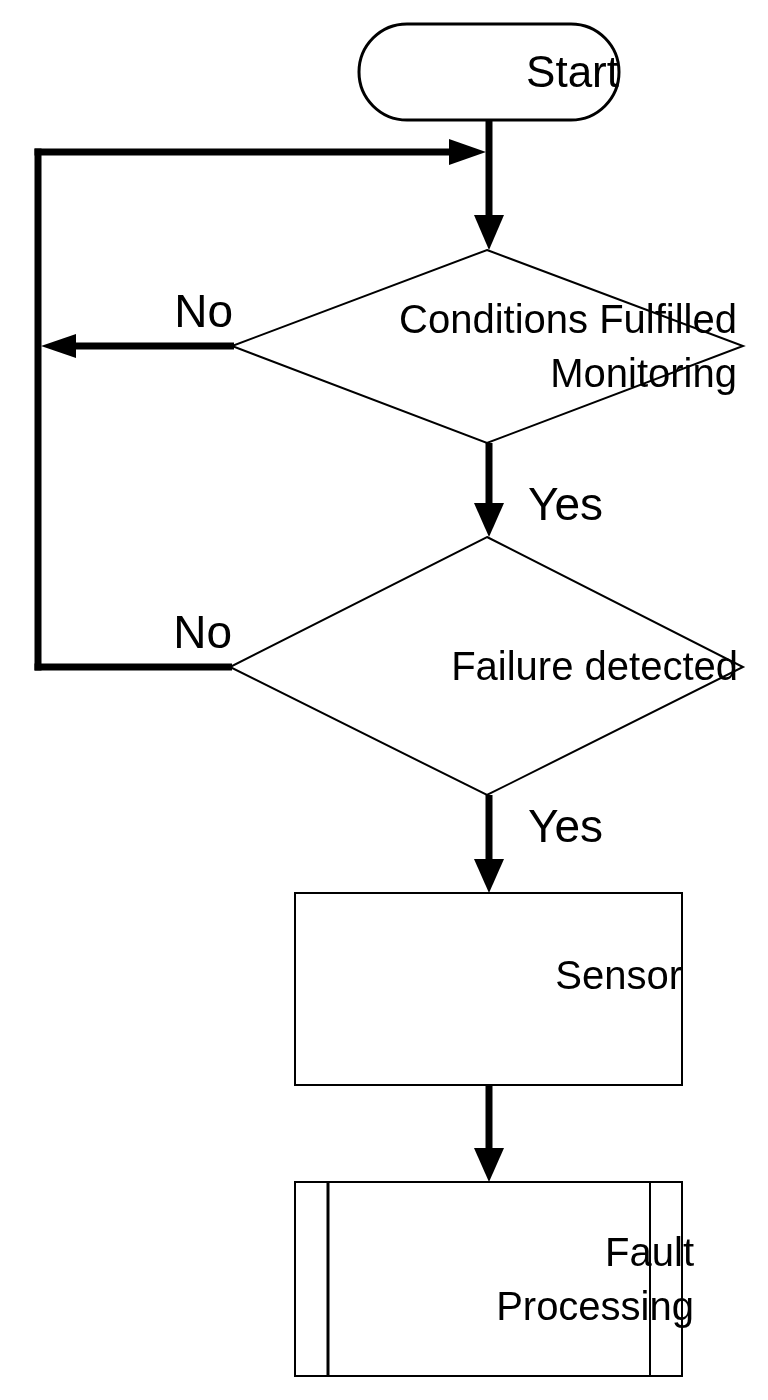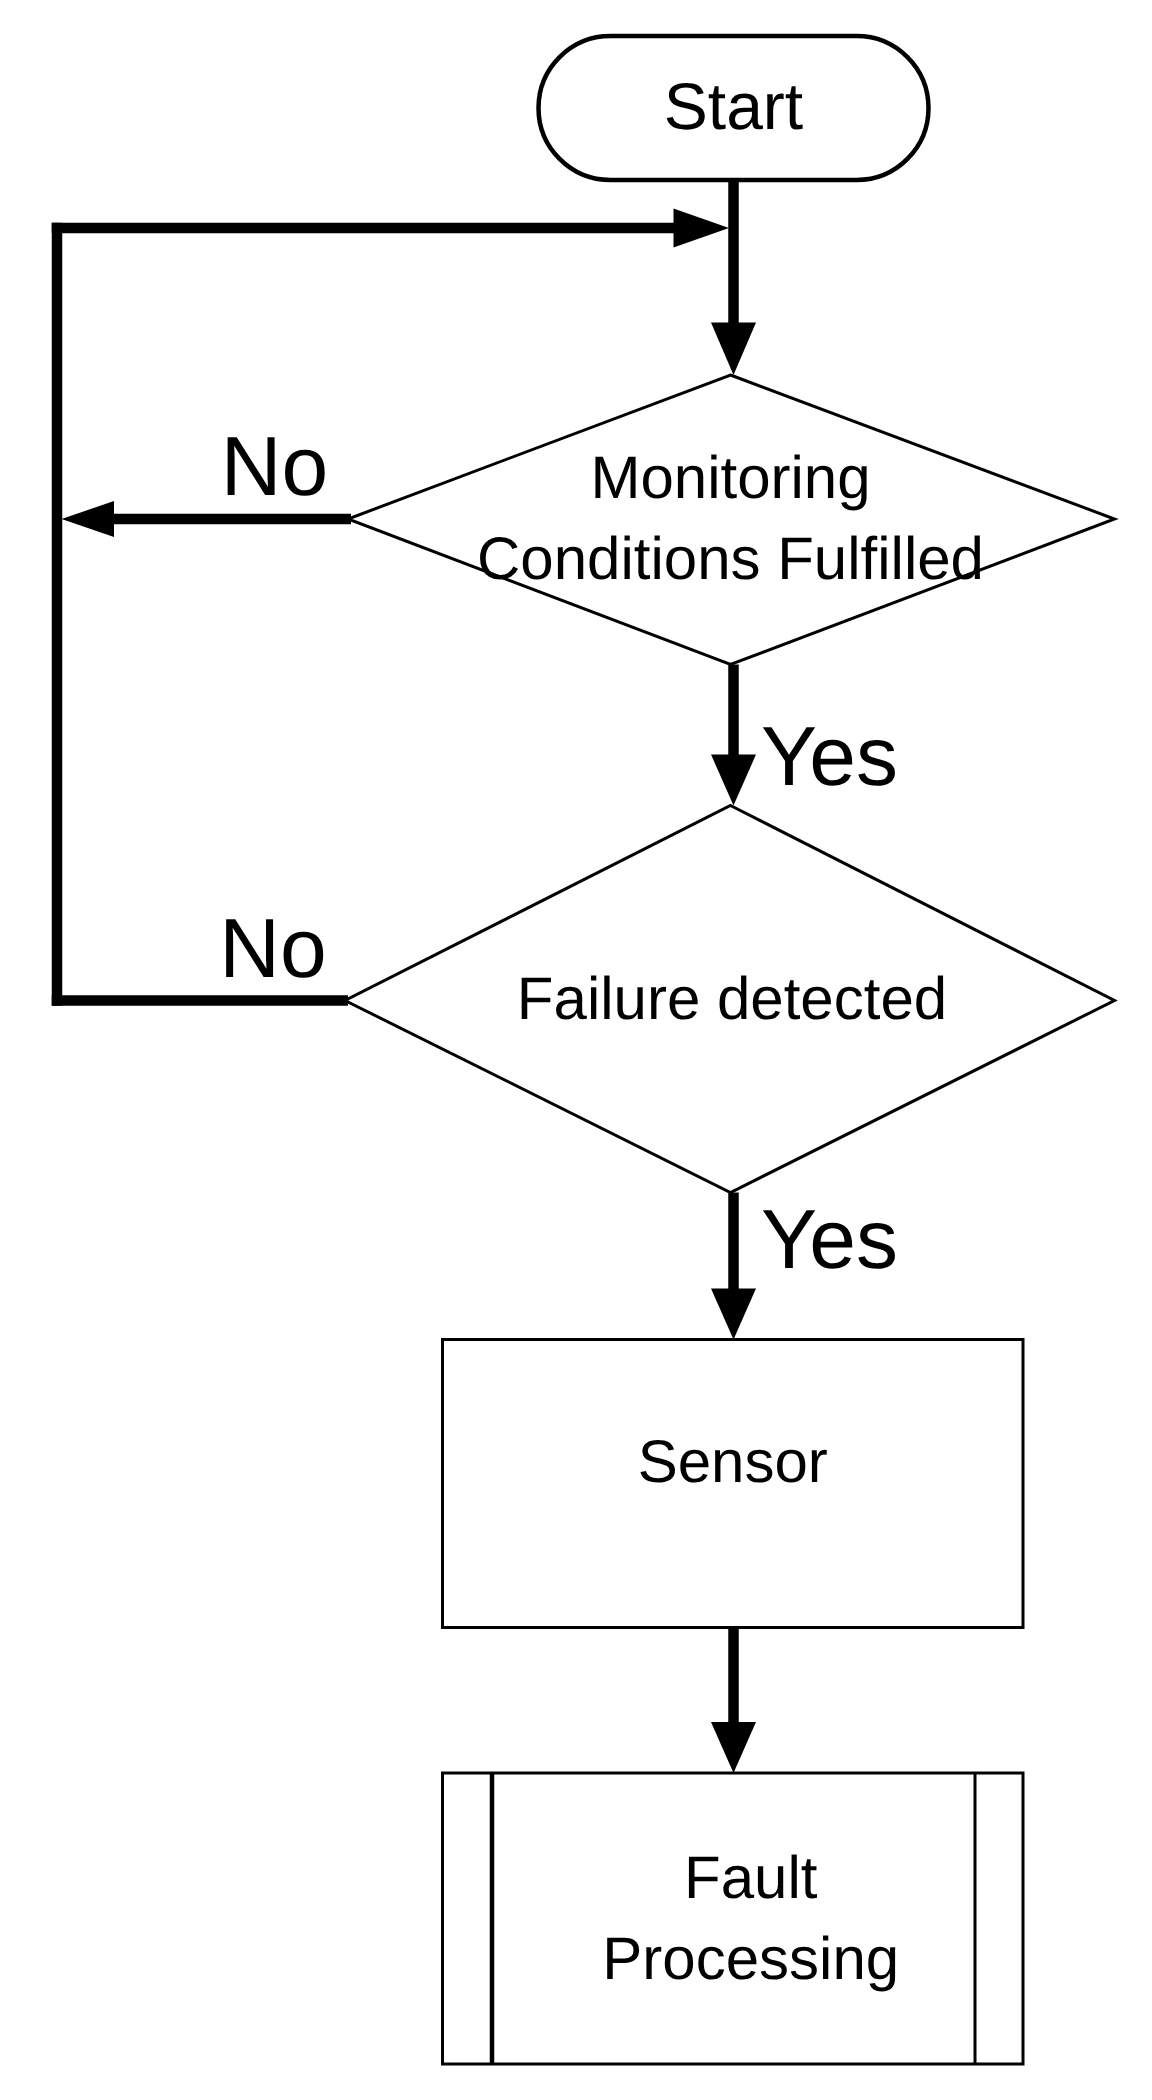--- a/index.html
+++ b/index.html
@@ -18,36 +18,36 @@
   }
   .stage svg {
     position: absolute;
     left: 0;
     top: 0;
   }
   .txt {
     position: absolute;
     display: flex;
     flex-direction: column;
-    align-items: center;
+    align-items: flex-end;
     justify-content: center;
     text-align: center;
     font-size: 40px;
     line-height: 1.35;
     color: #000000;
     white-space: nowrap;
   }
   .txt div {
     white-space: nowrap;
   }
   .start-label {
     font-size: 44px;
   }
   .edge-label {
-    font-size: 56px;
+    font-size: 46px;
     line-height: 1.0;
   }
 </style>
 </head>
 <body>
 
 <div class="stage">
 
   <svg width="768" height="1400" viewBox="0 0 768 1400">
 
@@ -99,22 +99,22 @@
       <line x1="328" y1="1182" x2="328" y2="1376" stroke="#000000" stroke-width="3"></line>
       <line x1="650" y1="1182" x2="650" y2="1376" stroke="#000000" stroke-width="2"></line>
     </g>
   </svg>
 
   <div class="txt start-label" style="left:359px; top:24px; width:260px; height:96px;">
     <div>Start</div>
   </div>
 
   <div class="txt" style="left:237px; top:283px; width:500px; height:126px;">
+    <div>Conditions Fulfilled</div>
     <div>Monitoring</div>
-    <div>Conditions Fulfilled</div>
   </div>
 
   <div class="txt" style="left:238px; top:603px; width:500px; height:126px;">
     <div>Failure detected</div>
   </div>
 
   <div class="txt" style="left:295px; top:893px; width:387px; height:164px;">
     <div>Sensor</div>
   </div>
 

